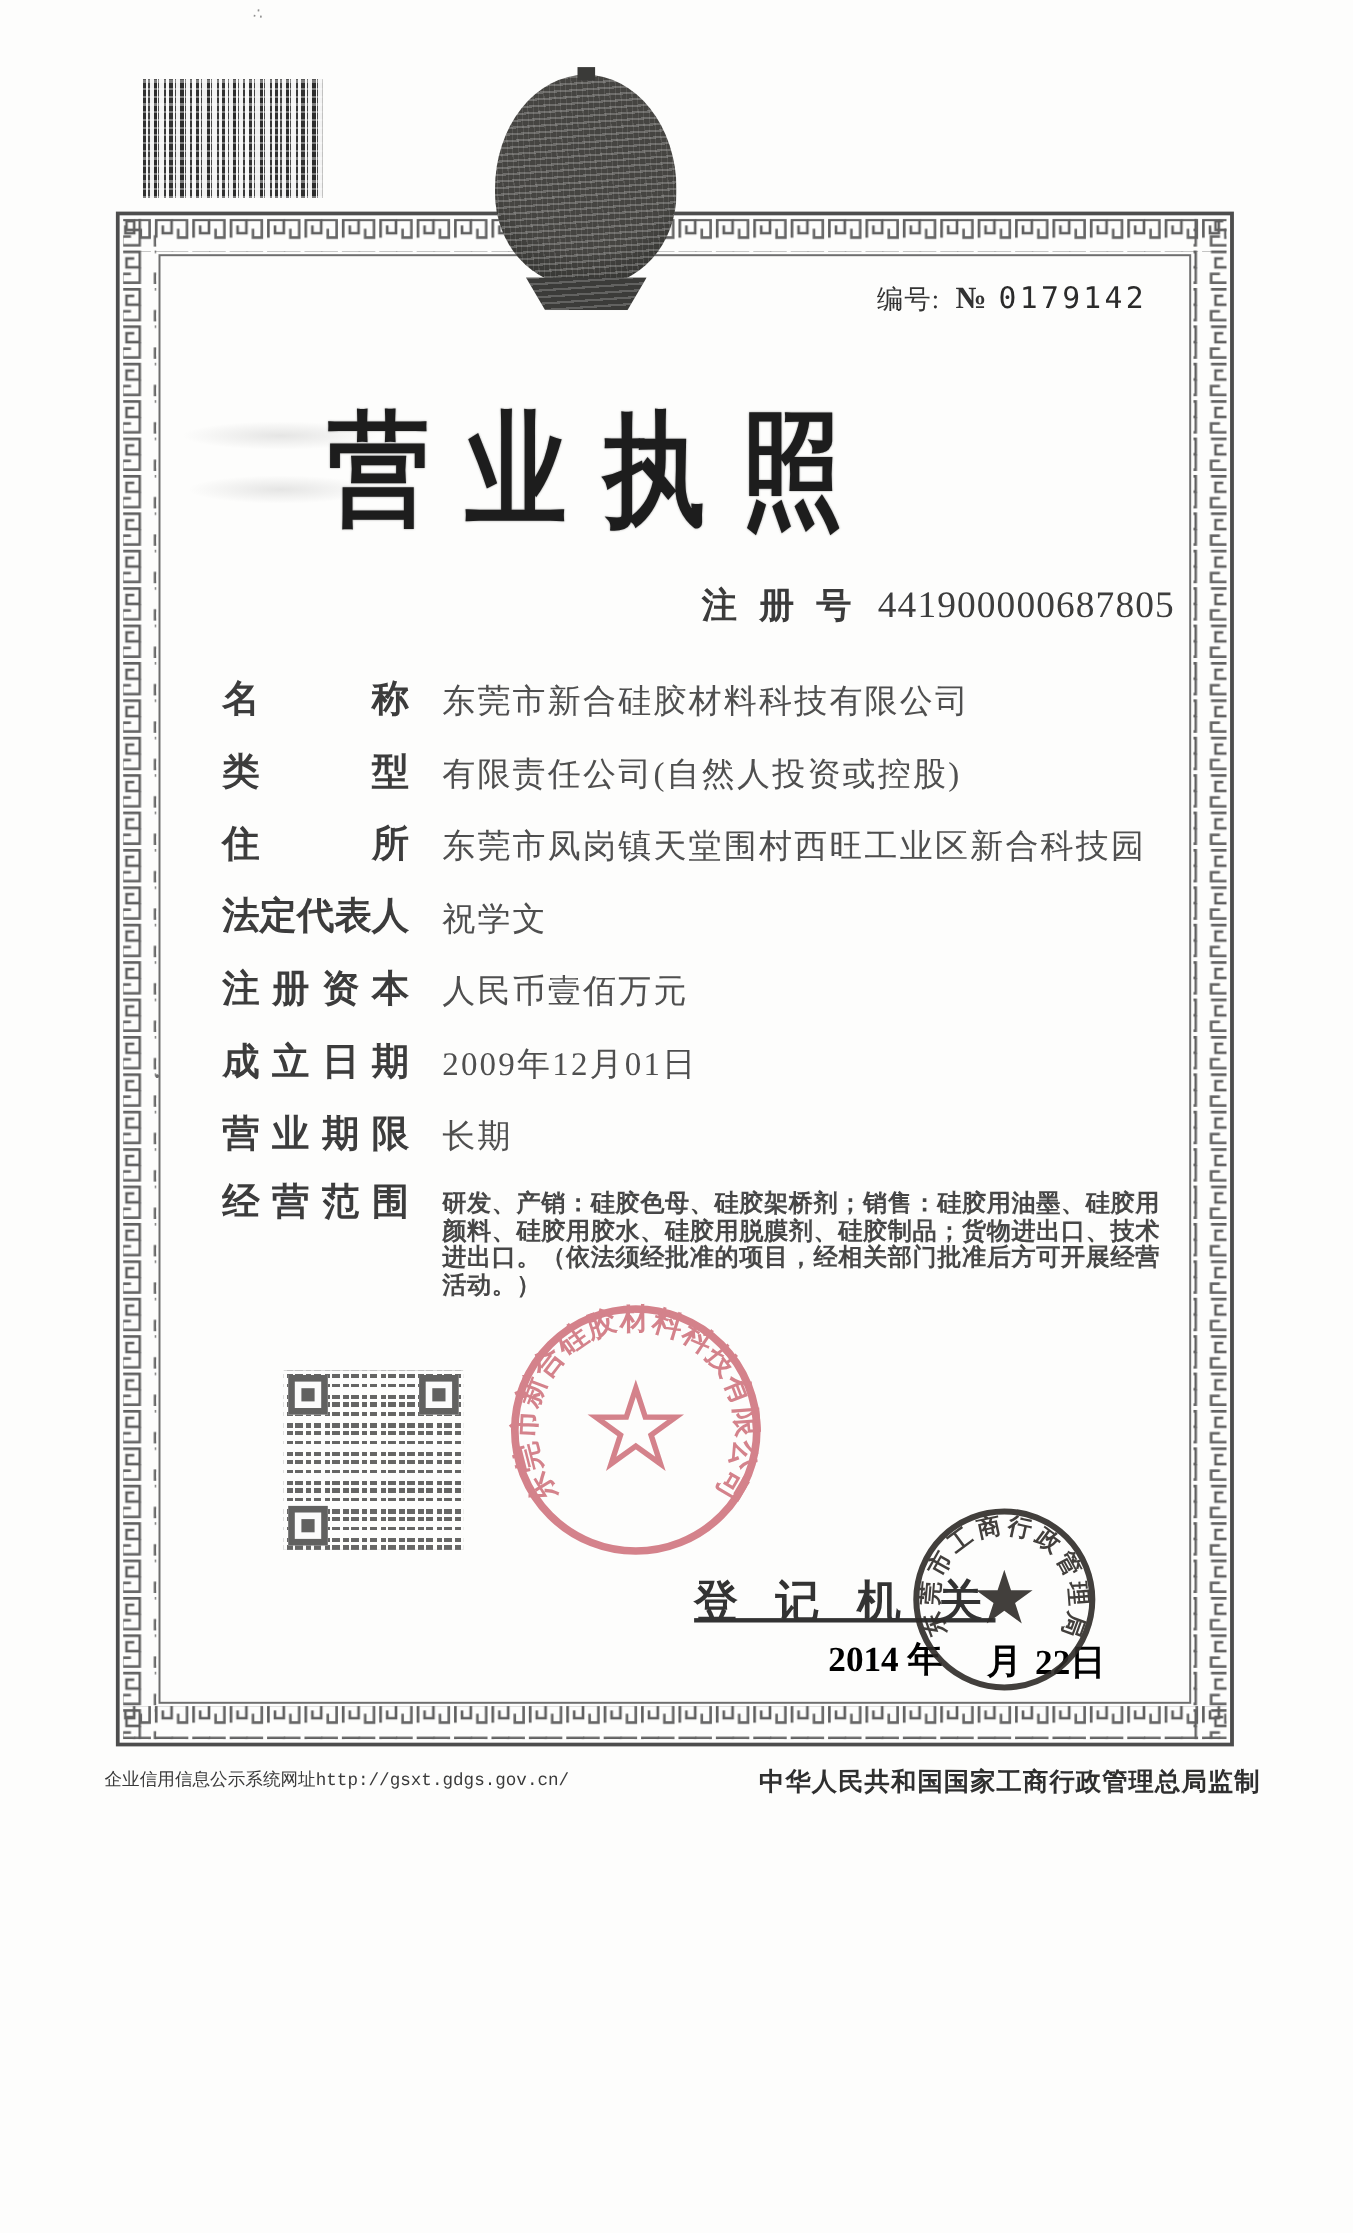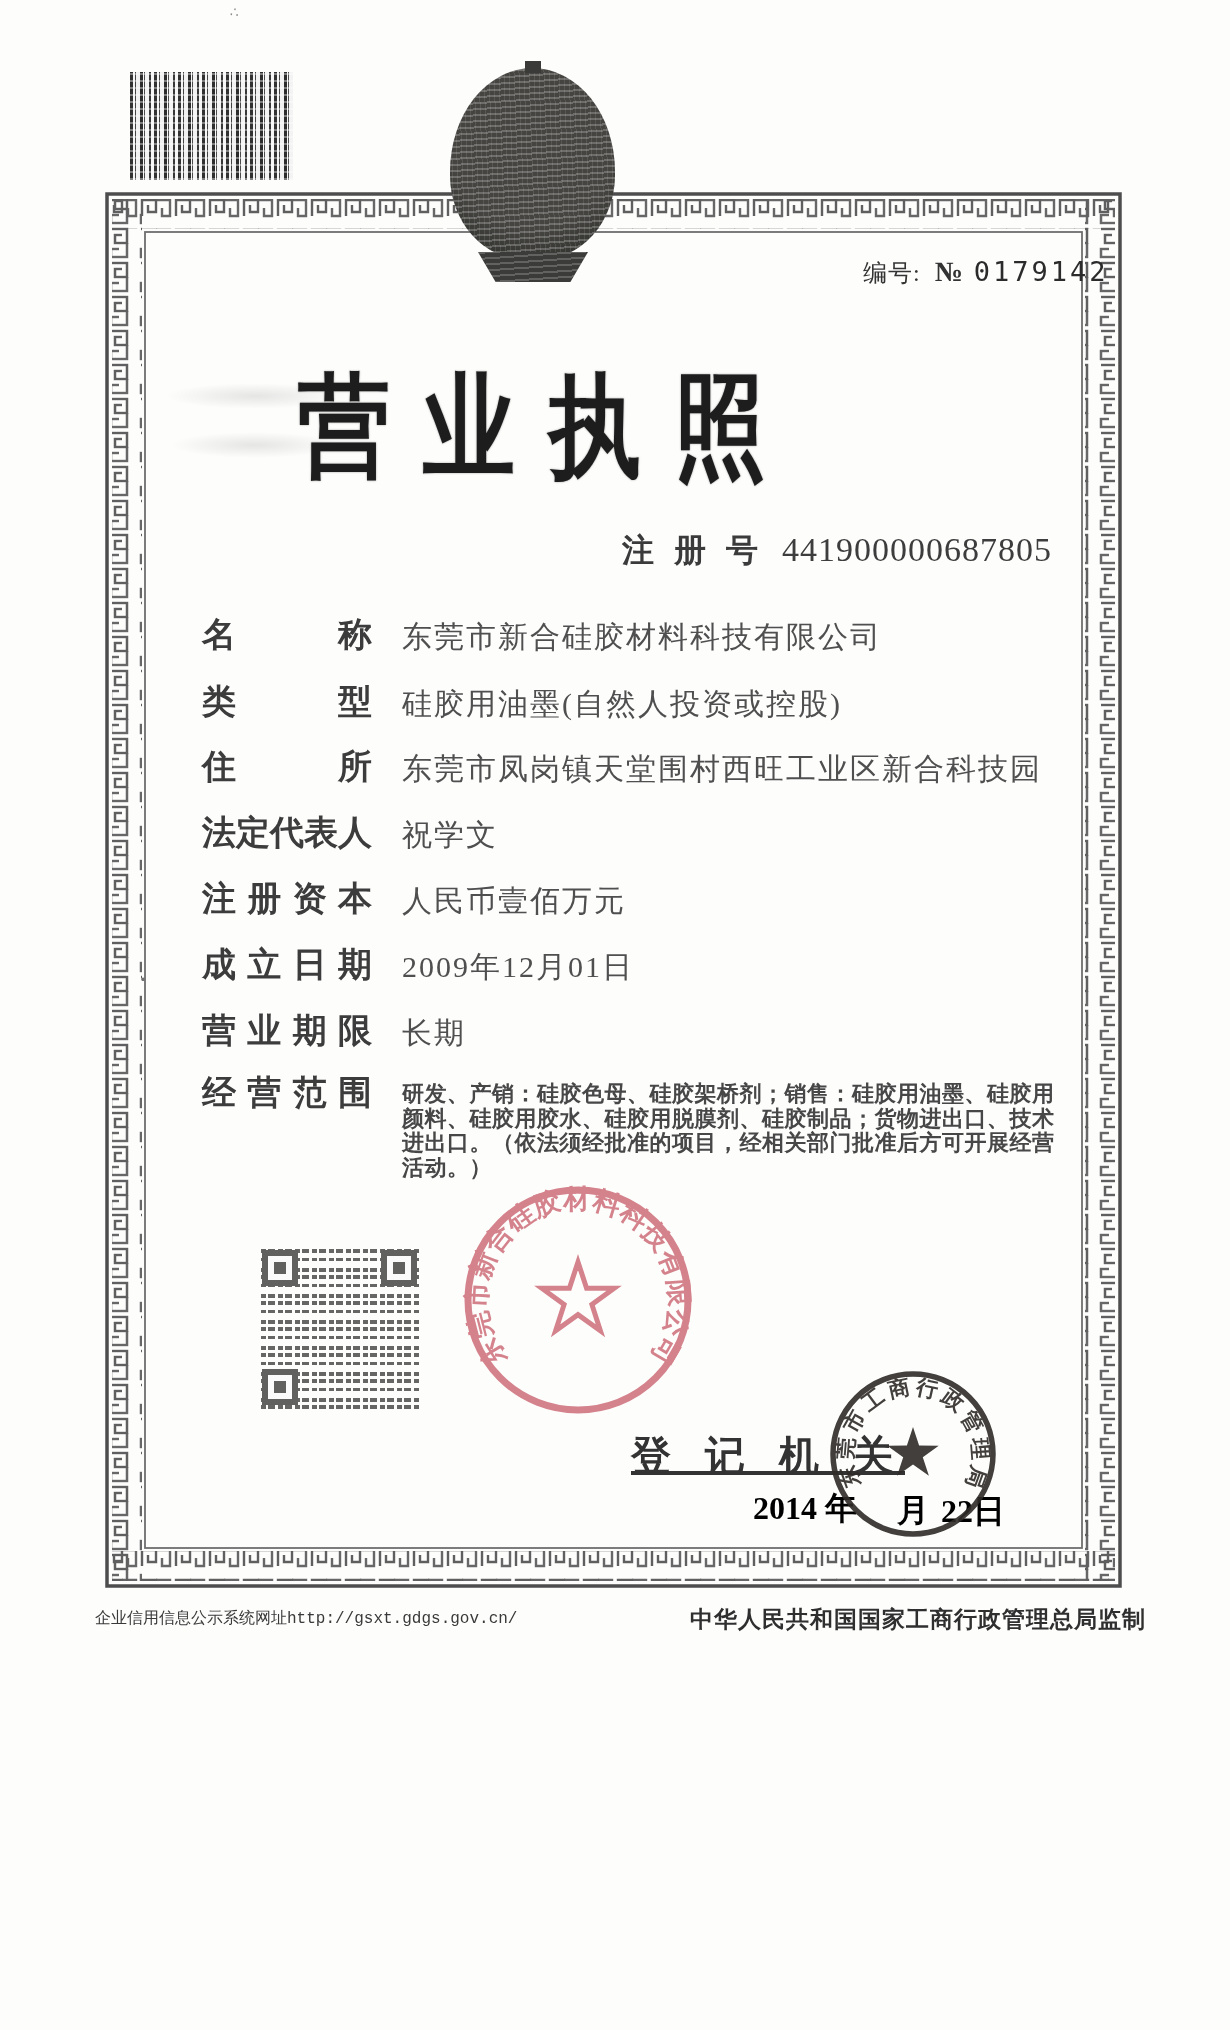--- a/index.html
+++ b/index.html
@@ -25,31 +25,31 @@
   }
   .emblem::before{content:"";position:absolute;top:-7px;left:50%;width:16px;height:12px;margin-left:-8px;background:#3a3a38;}
   .emblem-base{
     left:478px;top:252px;width:110px;height:30px;
     background:repeating-linear-gradient(176deg, rgba(255,255,255,.20) 0 2px, rgba(255,255,255,0) 2px 6px),#3b3b39;
     clip-path:polygon(0 0,100% 0,84% 100%,16% 100%);
   }
   
   .frame{left:105px;top:192px;}
   
-  .serial-line{left:863px;top:256px;font-size:24px;color:#333;letter-spacing:1px;white-space:nowrap;text-align:right;}
+  .serial-line{left:797px;top:256px;font-size:24px;color:#333;letter-spacing:1px;white-space:nowrap;text-align:right;}
   .serial-line .nosym{font-weight:bold;font-size:28px;margin-left:14px;}
   .serial-line .digits{font-family:"DejaVu Sans Mono",monospace;font-size:27px;letter-spacing:3px;margin-left:10px;color:#2b2b2b;}
   .title{
     left:288px;top:352px;width:488px;display:flex;justify-content:space-between;
     font-family:"DejaVu Sans","Liberation Sans",sans-serif;font-weight:900;font-size:112px;
     color:#1d1d1d;text-shadow:0 0 2px rgba(40,40,40,.55);
   }
   .title span{transform:scaleX(.82);}
   .regline{left:622px;top:529px;white-space:nowrap;}
-  .regline .rlabel{font-size:32px;font-weight:600;color:#3b3b3b;letter-spacing:6px;}
+  .regline .rlabel{font-size:32px;font-weight:600;color:#3b3b3b;letter-spacing:6px;margin-left:16px;}
   .regline .rnum{font-size:34px;color:#3d3d3d;letter-spacing:1px;margin-left:18px;}
   
   .row{left:202px;width:900px;height:62px;}
   .f-label{
     position:absolute;left:0;top:0;width:170px;display:flex;justify-content:space-between;
     font-size:34px;font-weight:600;color:#3c3c3c;
   }
   .f-value{
     position:absolute;left:200px;top:5px;font-size:30px;letter-spacing:2px;color:#4f4f4f;white-space:nowrap;
   }
@@ -135,21 +135,21 @@
         <span>名</span>
         <span>称</span>
       </div>
     <div class="f-value">东莞市新合硅胶材料科技有限公司</div>
   </div>
   <div class="abs row" style="top:679px;">
     <div class="f-label">
         <span>类</span>
         <span>型</span>
       </div>
-    <div class="f-value">硅胶用油墨(自然人投资或控股)</div>
+    <div class="f-value">有限责任公司(自然人投资或控股)</div>
   </div>
   <div class="abs row" style="top:744px;">
     <div class="f-label">
         <span>住</span>
         <span>所</span>
       </div>
     <div class="f-value">东莞市凤岗镇天堂围村西旺工业区新合科技园</div>
   </div>
   <div class="abs row" style="top:810px;">
     <div class="f-label">

